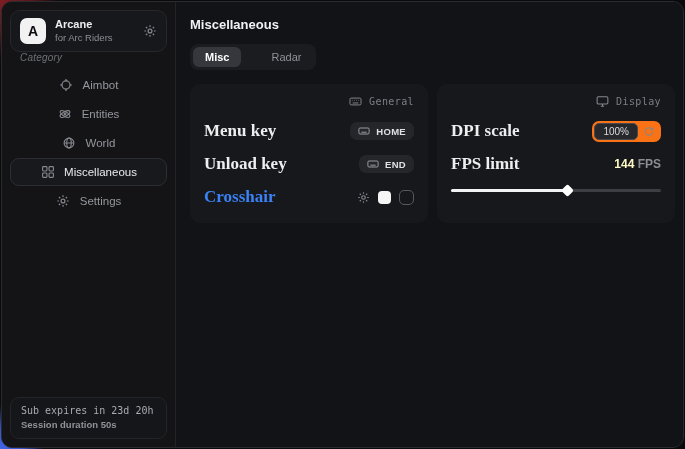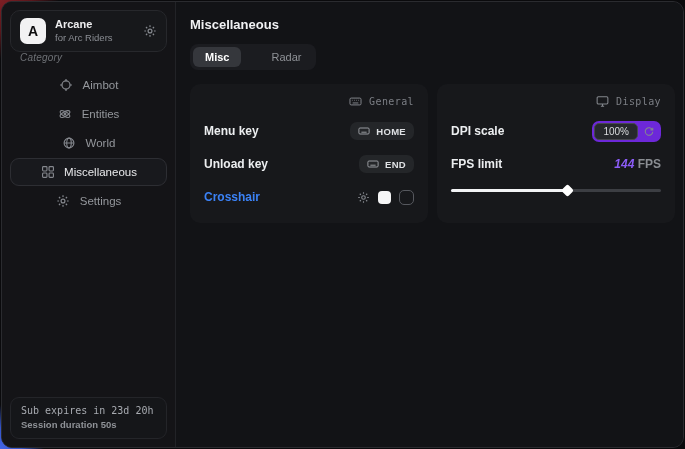--- a/index.html
+++ b/index.html
@@ -73,41 +73,41 @@
   .panel-head {
     display:flex; align-items:center; gap:7px;
     font-family:"DejaVu Sans Mono", monospace; font-size:10px; color:#7c7f85;
     letter-spacing:.4px;
     justify-content:flex-end;
   }
   .row {
     margin-top:13px; display:flex; align-items:center; justify-content:space-between;
     height:20px;
   }
-  .row-label { font-size:12px; font-weight:bold; color:#eceef0; }
+  .row-label { font-size:17px; font-weight:bold; color:#eceef0;font-family:Liberation Serif, serif; }
   .row-label.muted { color:#3b82f6; }
   .keybind {
     display:inline-flex; align-items:center; gap:6px;
     background:#242629; border-radius:7px; padding:3px 8px;
     font-size:9.5px; font-weight:bold; color:#dfe1e4; letter-spacing:.3px;
   }
   .keybind .icon { color:#9b9ea3; }
   .cross-controls { display:inline-flex; align-items:center; gap:8px; }
   .swatch { width:13px; height:13px; background:#f5f5f6; border-radius:4px; }
   .checkbox { width:15px; height:15px; border:1.5px solid #56585e; border-radius:5px; background:transparent; }
   .select {
     display:inline-flex; align-items:center; gap:5px;
-    background:#6d28d9; border-radius:7px; padding:2px 6px 2px 2px;
+    background:#f97316; border-radius:7px; padding:2px 6px 2px 2px;
   }
   .select-value {
     border:1px solid #46484e; border-radius:5px; padding:2px 8px;
     font-size:10px; color:#d9dbde; background:#26282c;
   }
   .fps-value { font-size:12px; }
-  .fps-num { font-weight:bold; color:#8b5cf6;font-style:italic; }
+  .fps-num { font-weight:bold; color:#fef9c3; }
   .fps-unit { color:#8a8d92; font-weight:bold; }
   .slider { position:relative; margin-top:12px; height:8px; }
   .slider-track {
     position:absolute; top:3px; left:0; right:0; height:2.5px;
     background:#3c3e43; border-radius:2px;
   }
   .slider-fill {
     position:absolute; top:2.5px; left:0; height:3.5px;
     background:#f2f3f5; border-radius:2px;
   }

